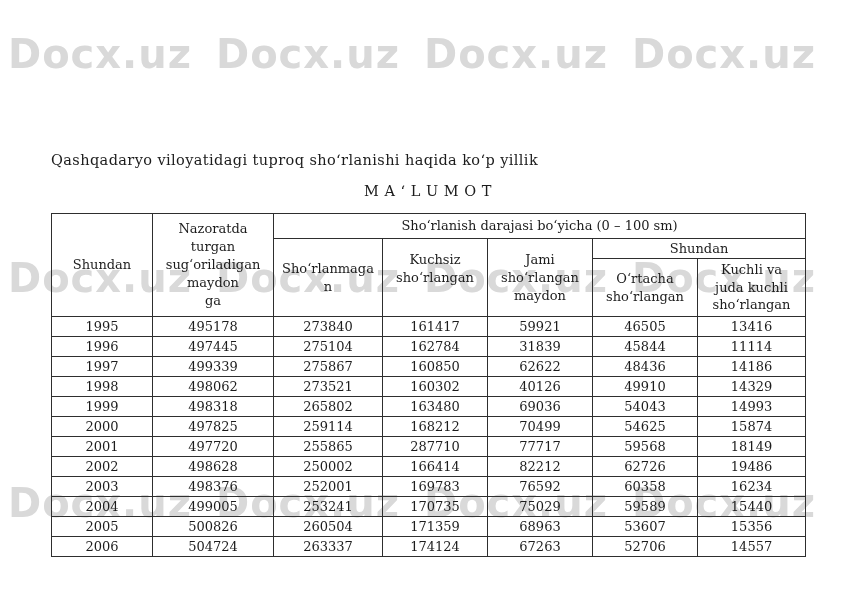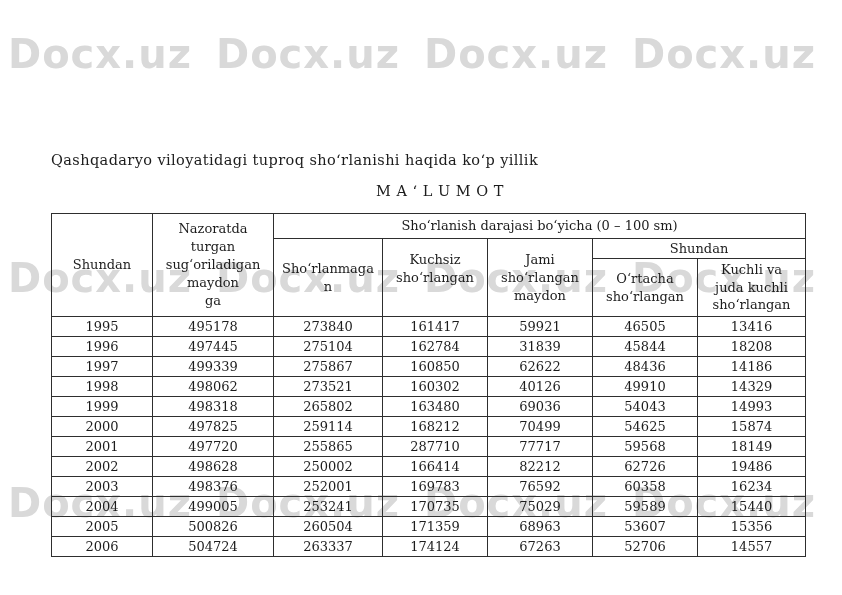--- a/index.html
+++ b/index.html
@@ -28,21 +28,21 @@
   .content{position:absolute;inset:0;z-index:1;}
   .doc-title{
     position:absolute;
     left:51px;width:754px;top:152px;
     text-align:left;
     font-size:14.5px;
     letter-spacing:0.4px;
   }
   .doc-subtitle{
     position:absolute;
-    left:63px;width:754px;top:183px;
+    left:51px;width:754px;top:183px;
     text-align:center;
     font-size:14.5px;
     letter-spacing:0.5px;
   }
   table.saline{
     position:absolute;
     left:51px;top:213px;
     width:754px;
     border-collapse:collapse;
     table-layout:fixed;
@@ -140,21 +140,21 @@
             <td>46505</td>
             <td>13416</td>
           </tr>
           <tr>
             <td>1996</td>
             <td>497445</td>
             <td>275104</td>
             <td>162784</td>
             <td>31839</td>
             <td>45844</td>
-            <td>18208</td>
+            <td>11114</td>
           </tr>
           <tr>
             <td>1997</td>
             <td>499339</td>
             <td>275867</td>
             <td>160850</td>
             <td>62622</td>
             <td>48436</td>
             <td>14186</td>
           </tr>

